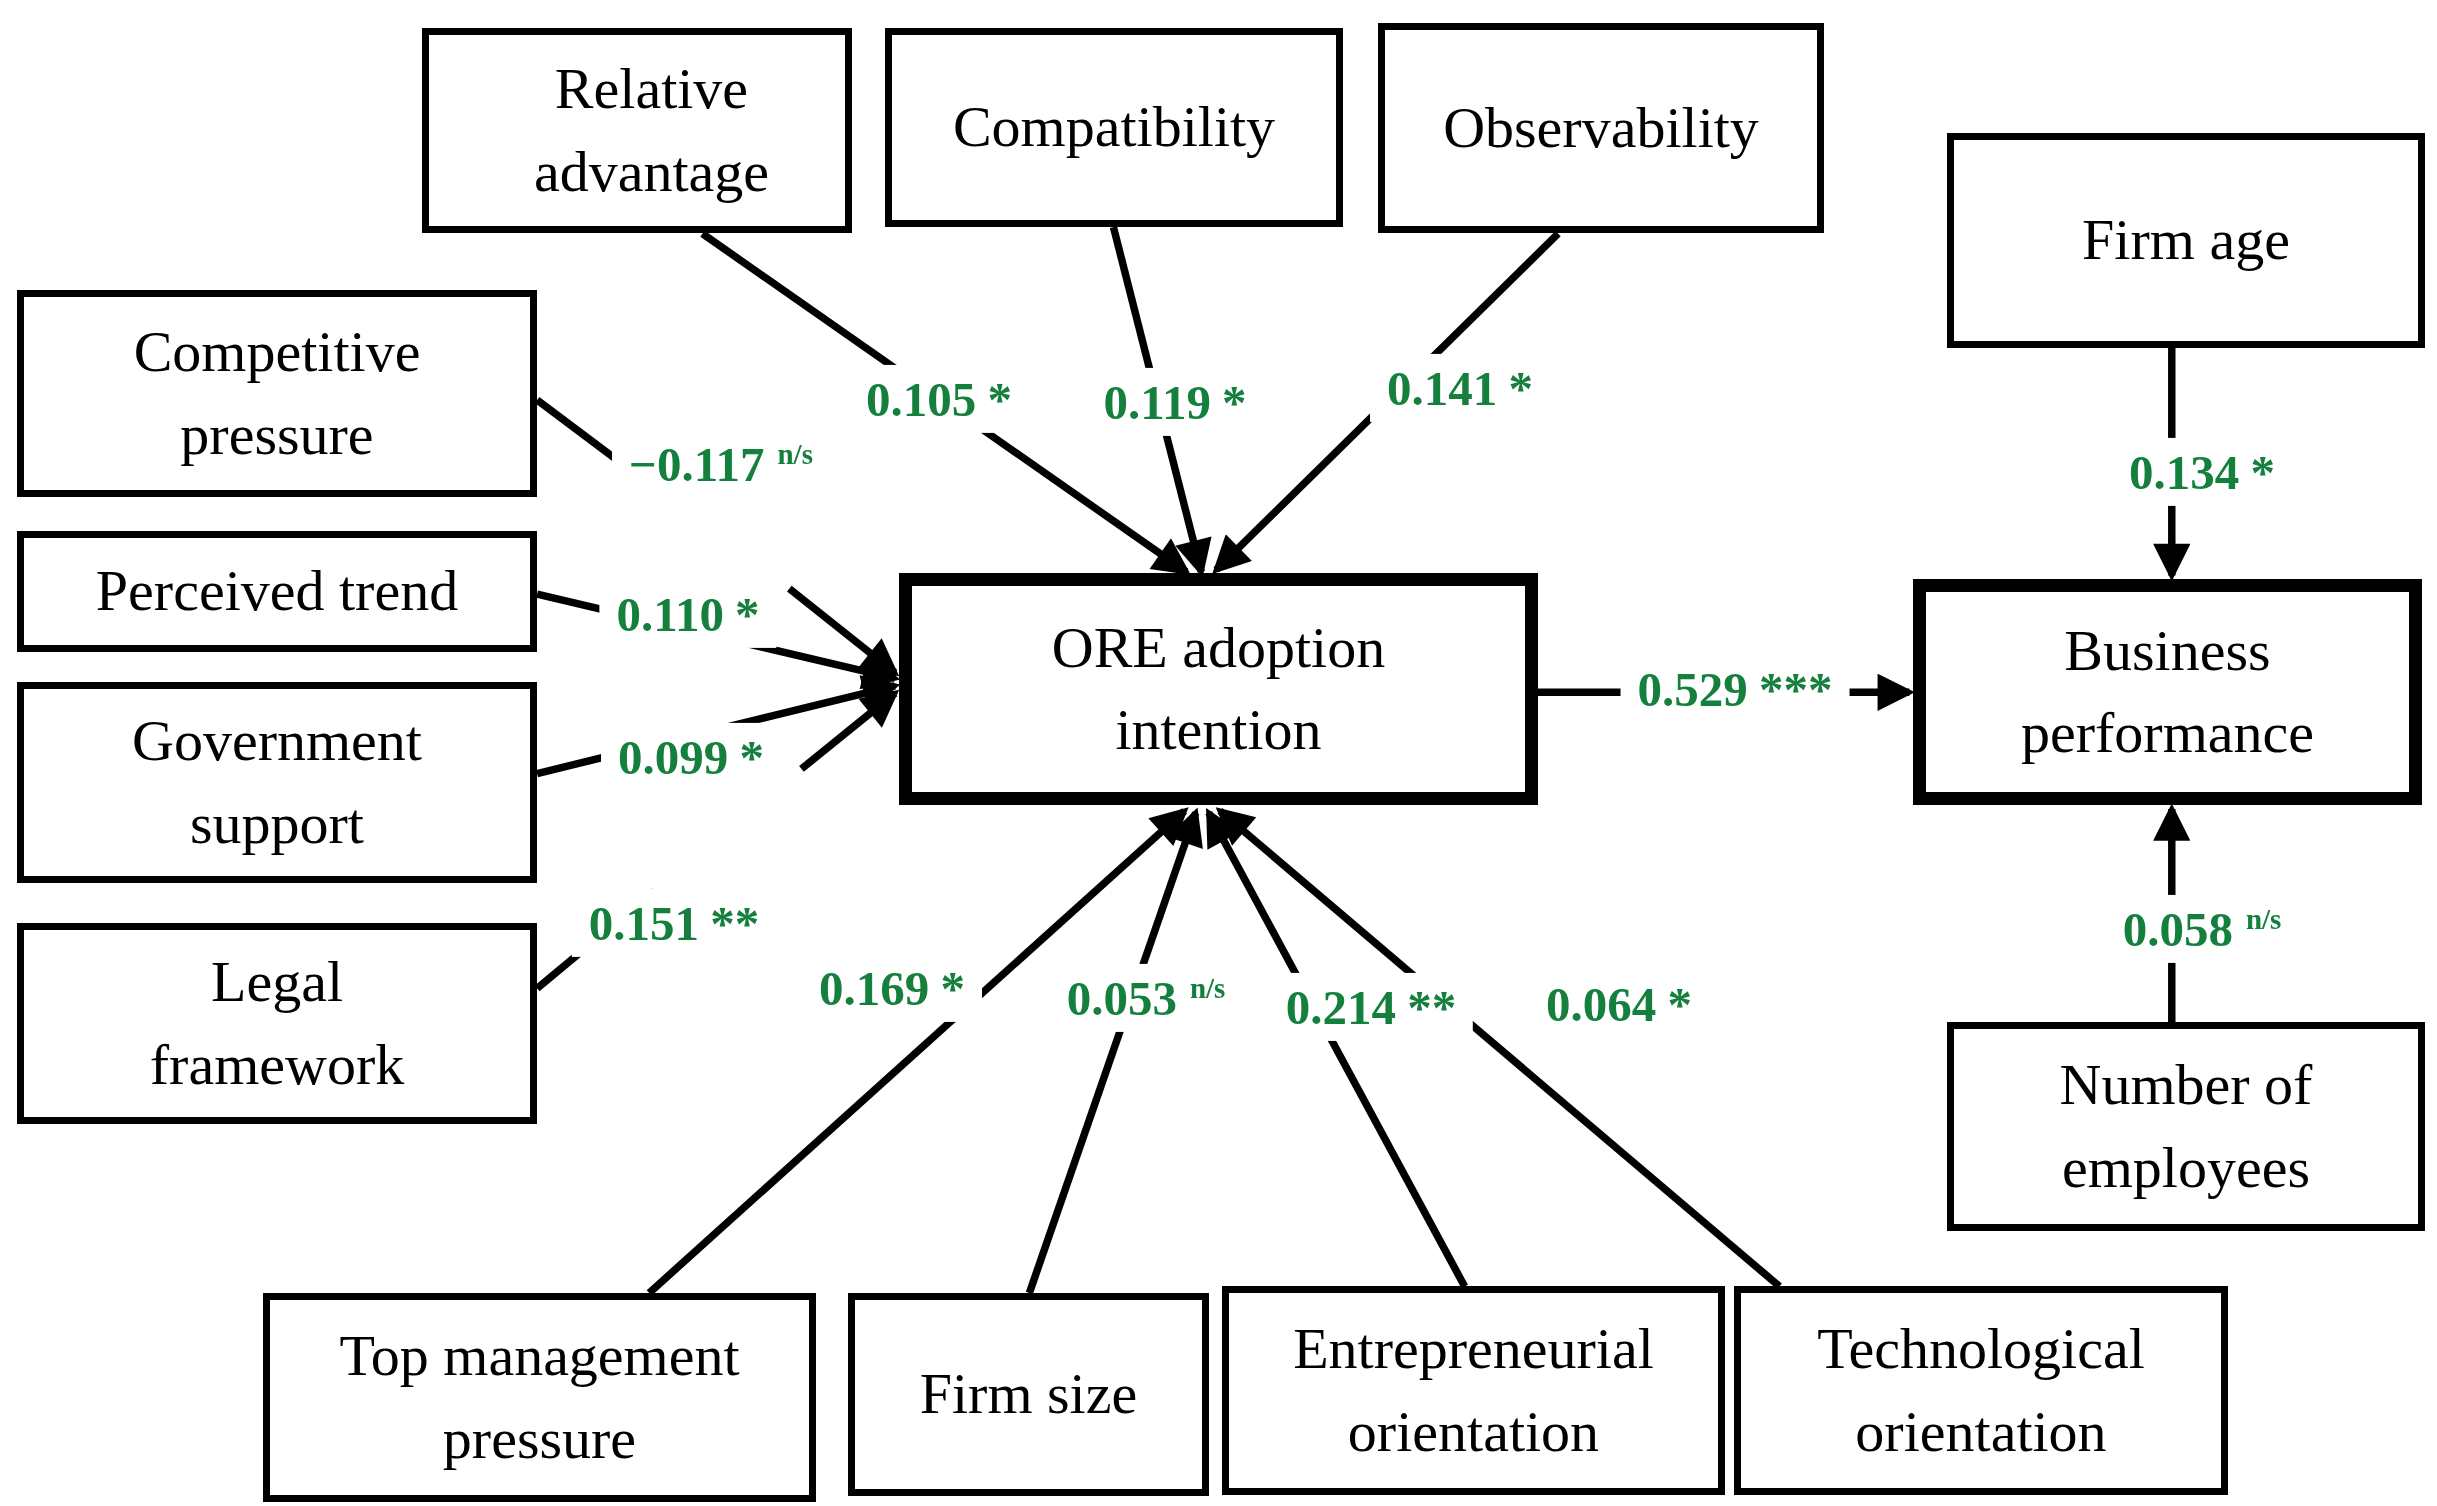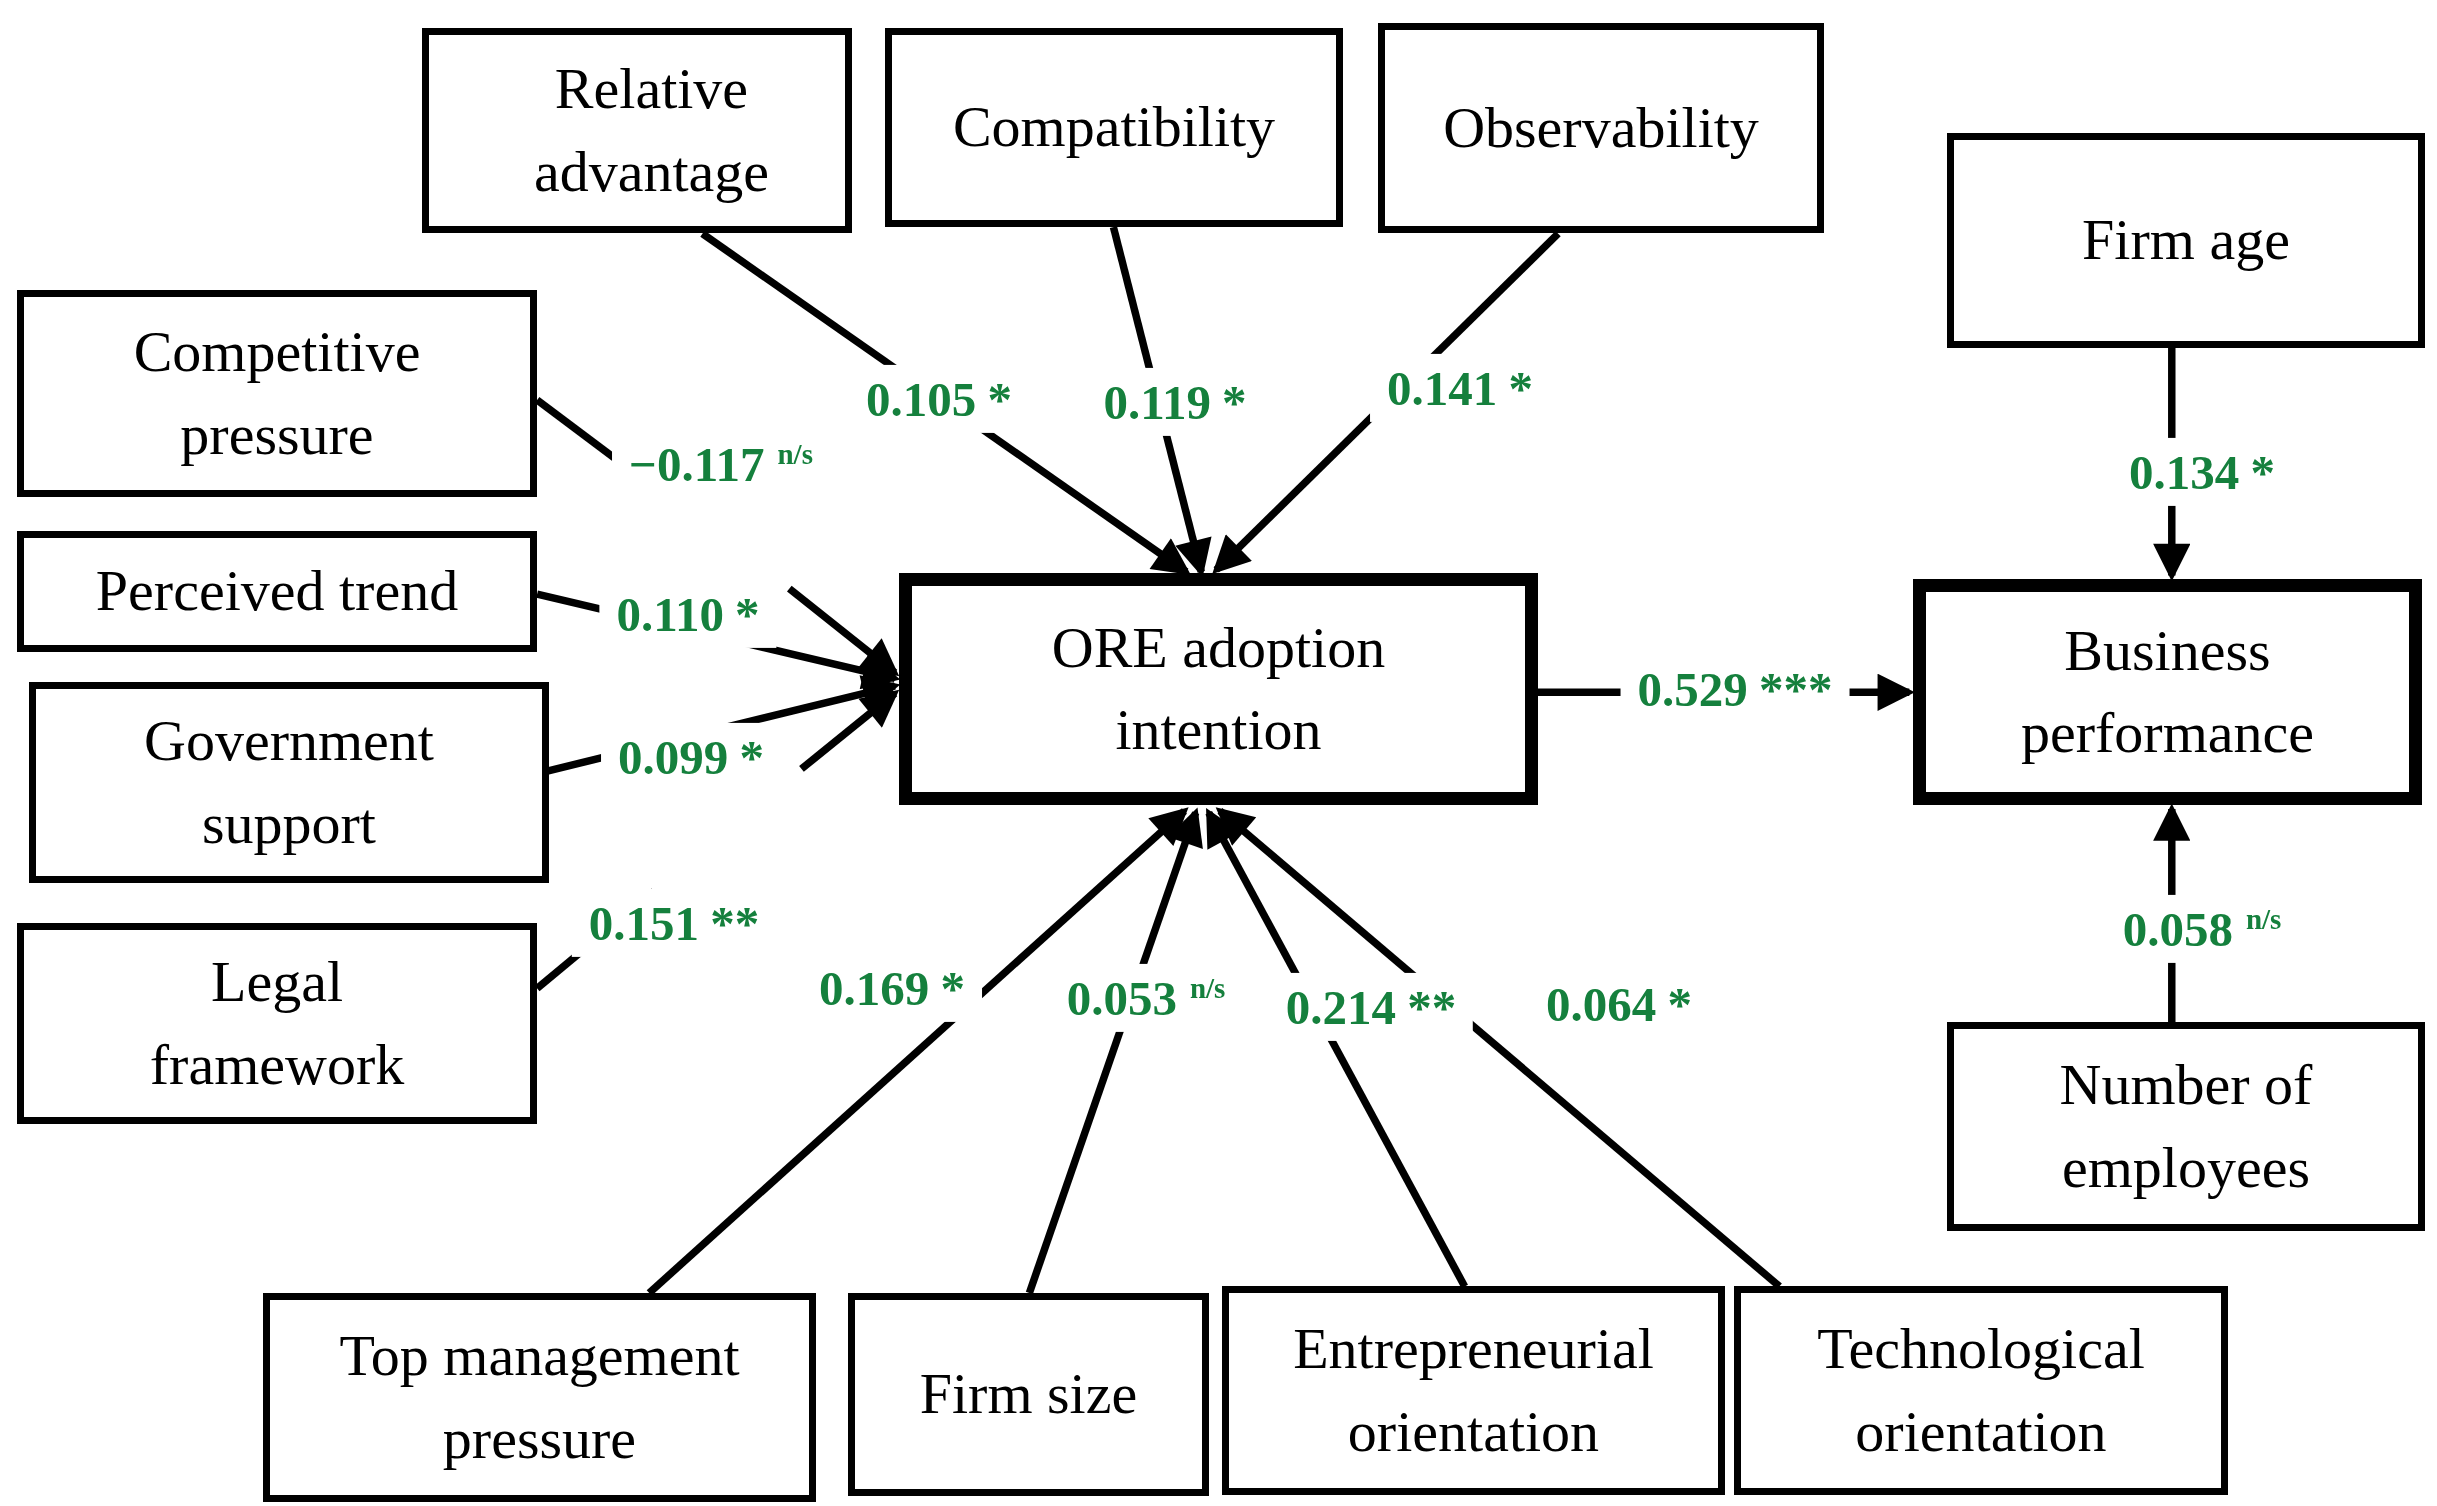--- a/index.html
+++ b/index.html
@@ -64,21 +64,21 @@
   }
   .sig-ns:empty { display: none; }
 
   
   .n-ra  { left: 422px;  top: 28px;   width: 430px; height: 205px; padding-left: 29px; }
   .n-co  { left: 885px;  top: 28px;   width: 458px; height: 199px; }
   .n-ob  { left: 1378px; top: 23.4px;   width: 446px; height: 210px; }
   .n-fa  { left: 1947px; top: 133px;  width: 478px; height: 215px; }
   .n-cp  { left: 17px;   top: 290px;  width: 520px; height: 207px; }
   .n-pt  { left: 17px;   top: 531px;  width: 520px; height: 121px; }
-  .n-gs  { left: 17px;   top: 682px;  width: 520px; height: 201px; margin-left: 12px; }
+  .n-gs  { left: 17px;   top: 682px;  width: 520px; height: 201px; }
   .n-lf  { left: 17px;   top: 923px;  width: 520px; height: 201px; }
   .n-ore { left: 899px;  top: 573px;  width: 639px; height: 232px; }
   .n-bp  { left: 1913px; top: 579px;  width: 509px; height: 226px; }
   .n-noe { left: 1947px; top: 1022px; width: 478px; height: 209px; }
   .n-tms { left: 263px;  top: 1293px; width: 553px; height: 209px; }
   .n-fs  { left: 848px;  top: 1293px; width: 361px; height: 203px; }
   .n-eo  { left: 1222px; top: 1286px; width: 503px; height: 209px; }
   .n-to  { left: 1734px; top: 1286px; width: 494px; height: 209px; }
 
   

